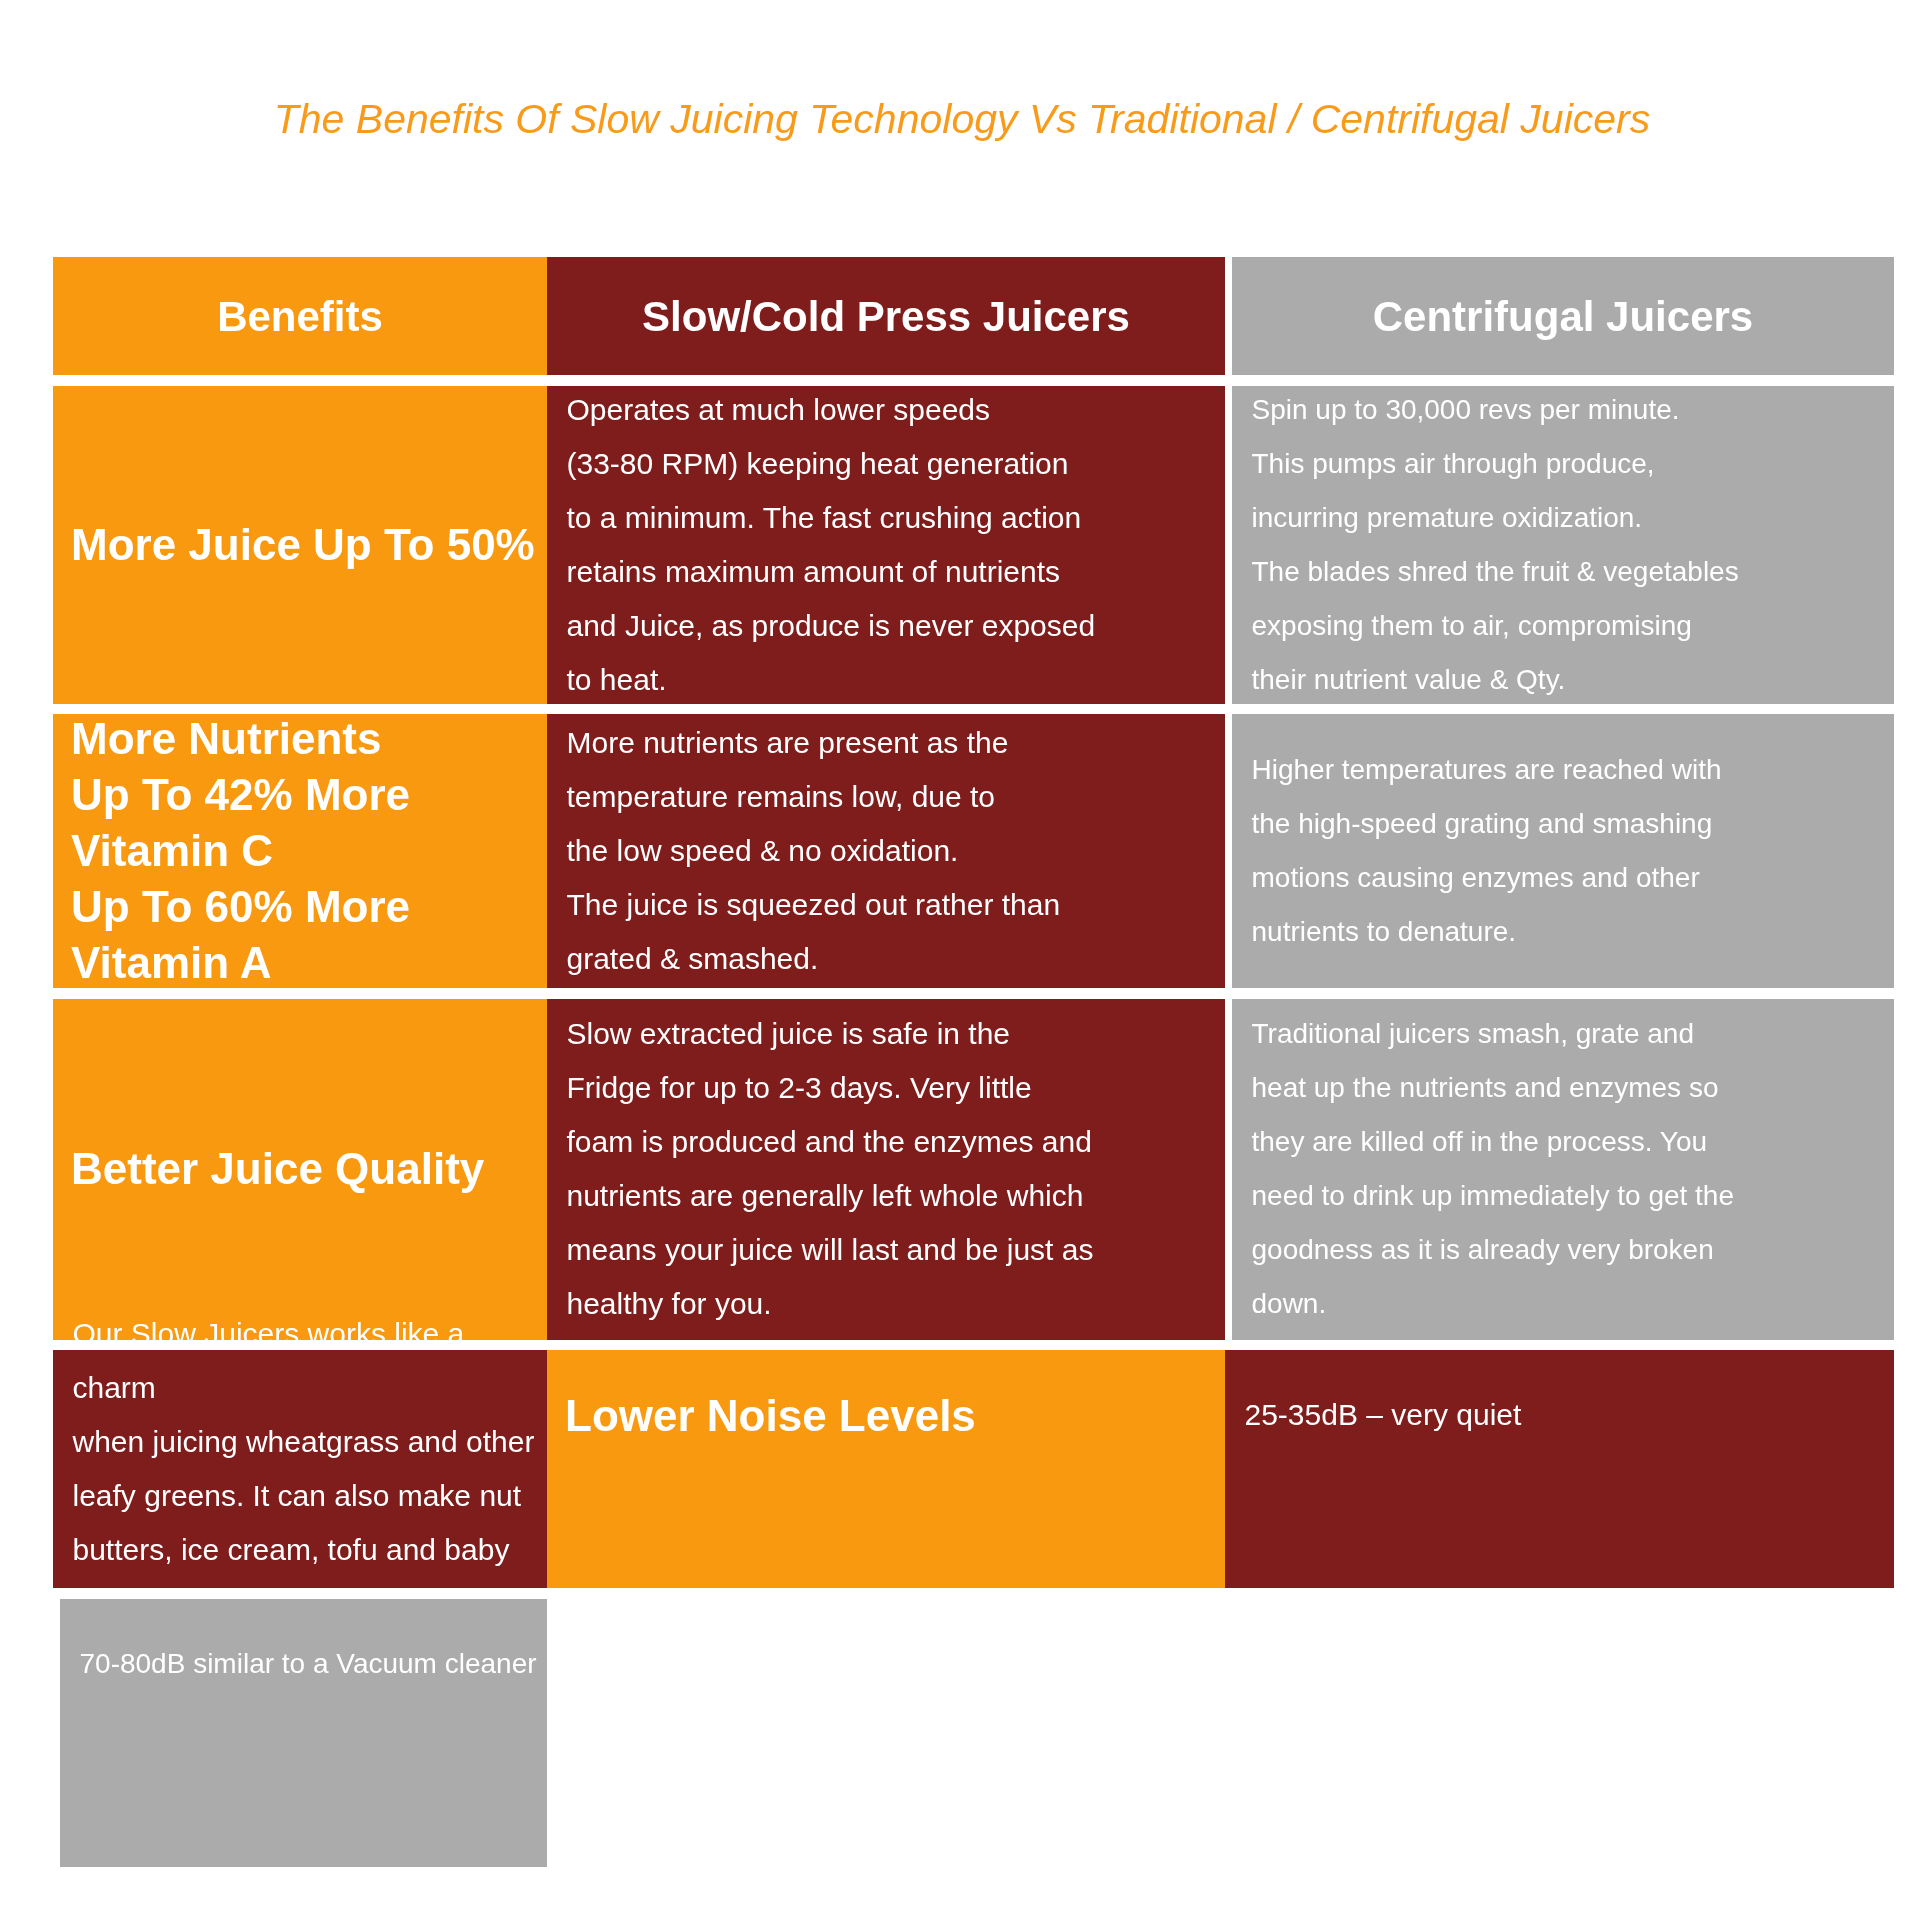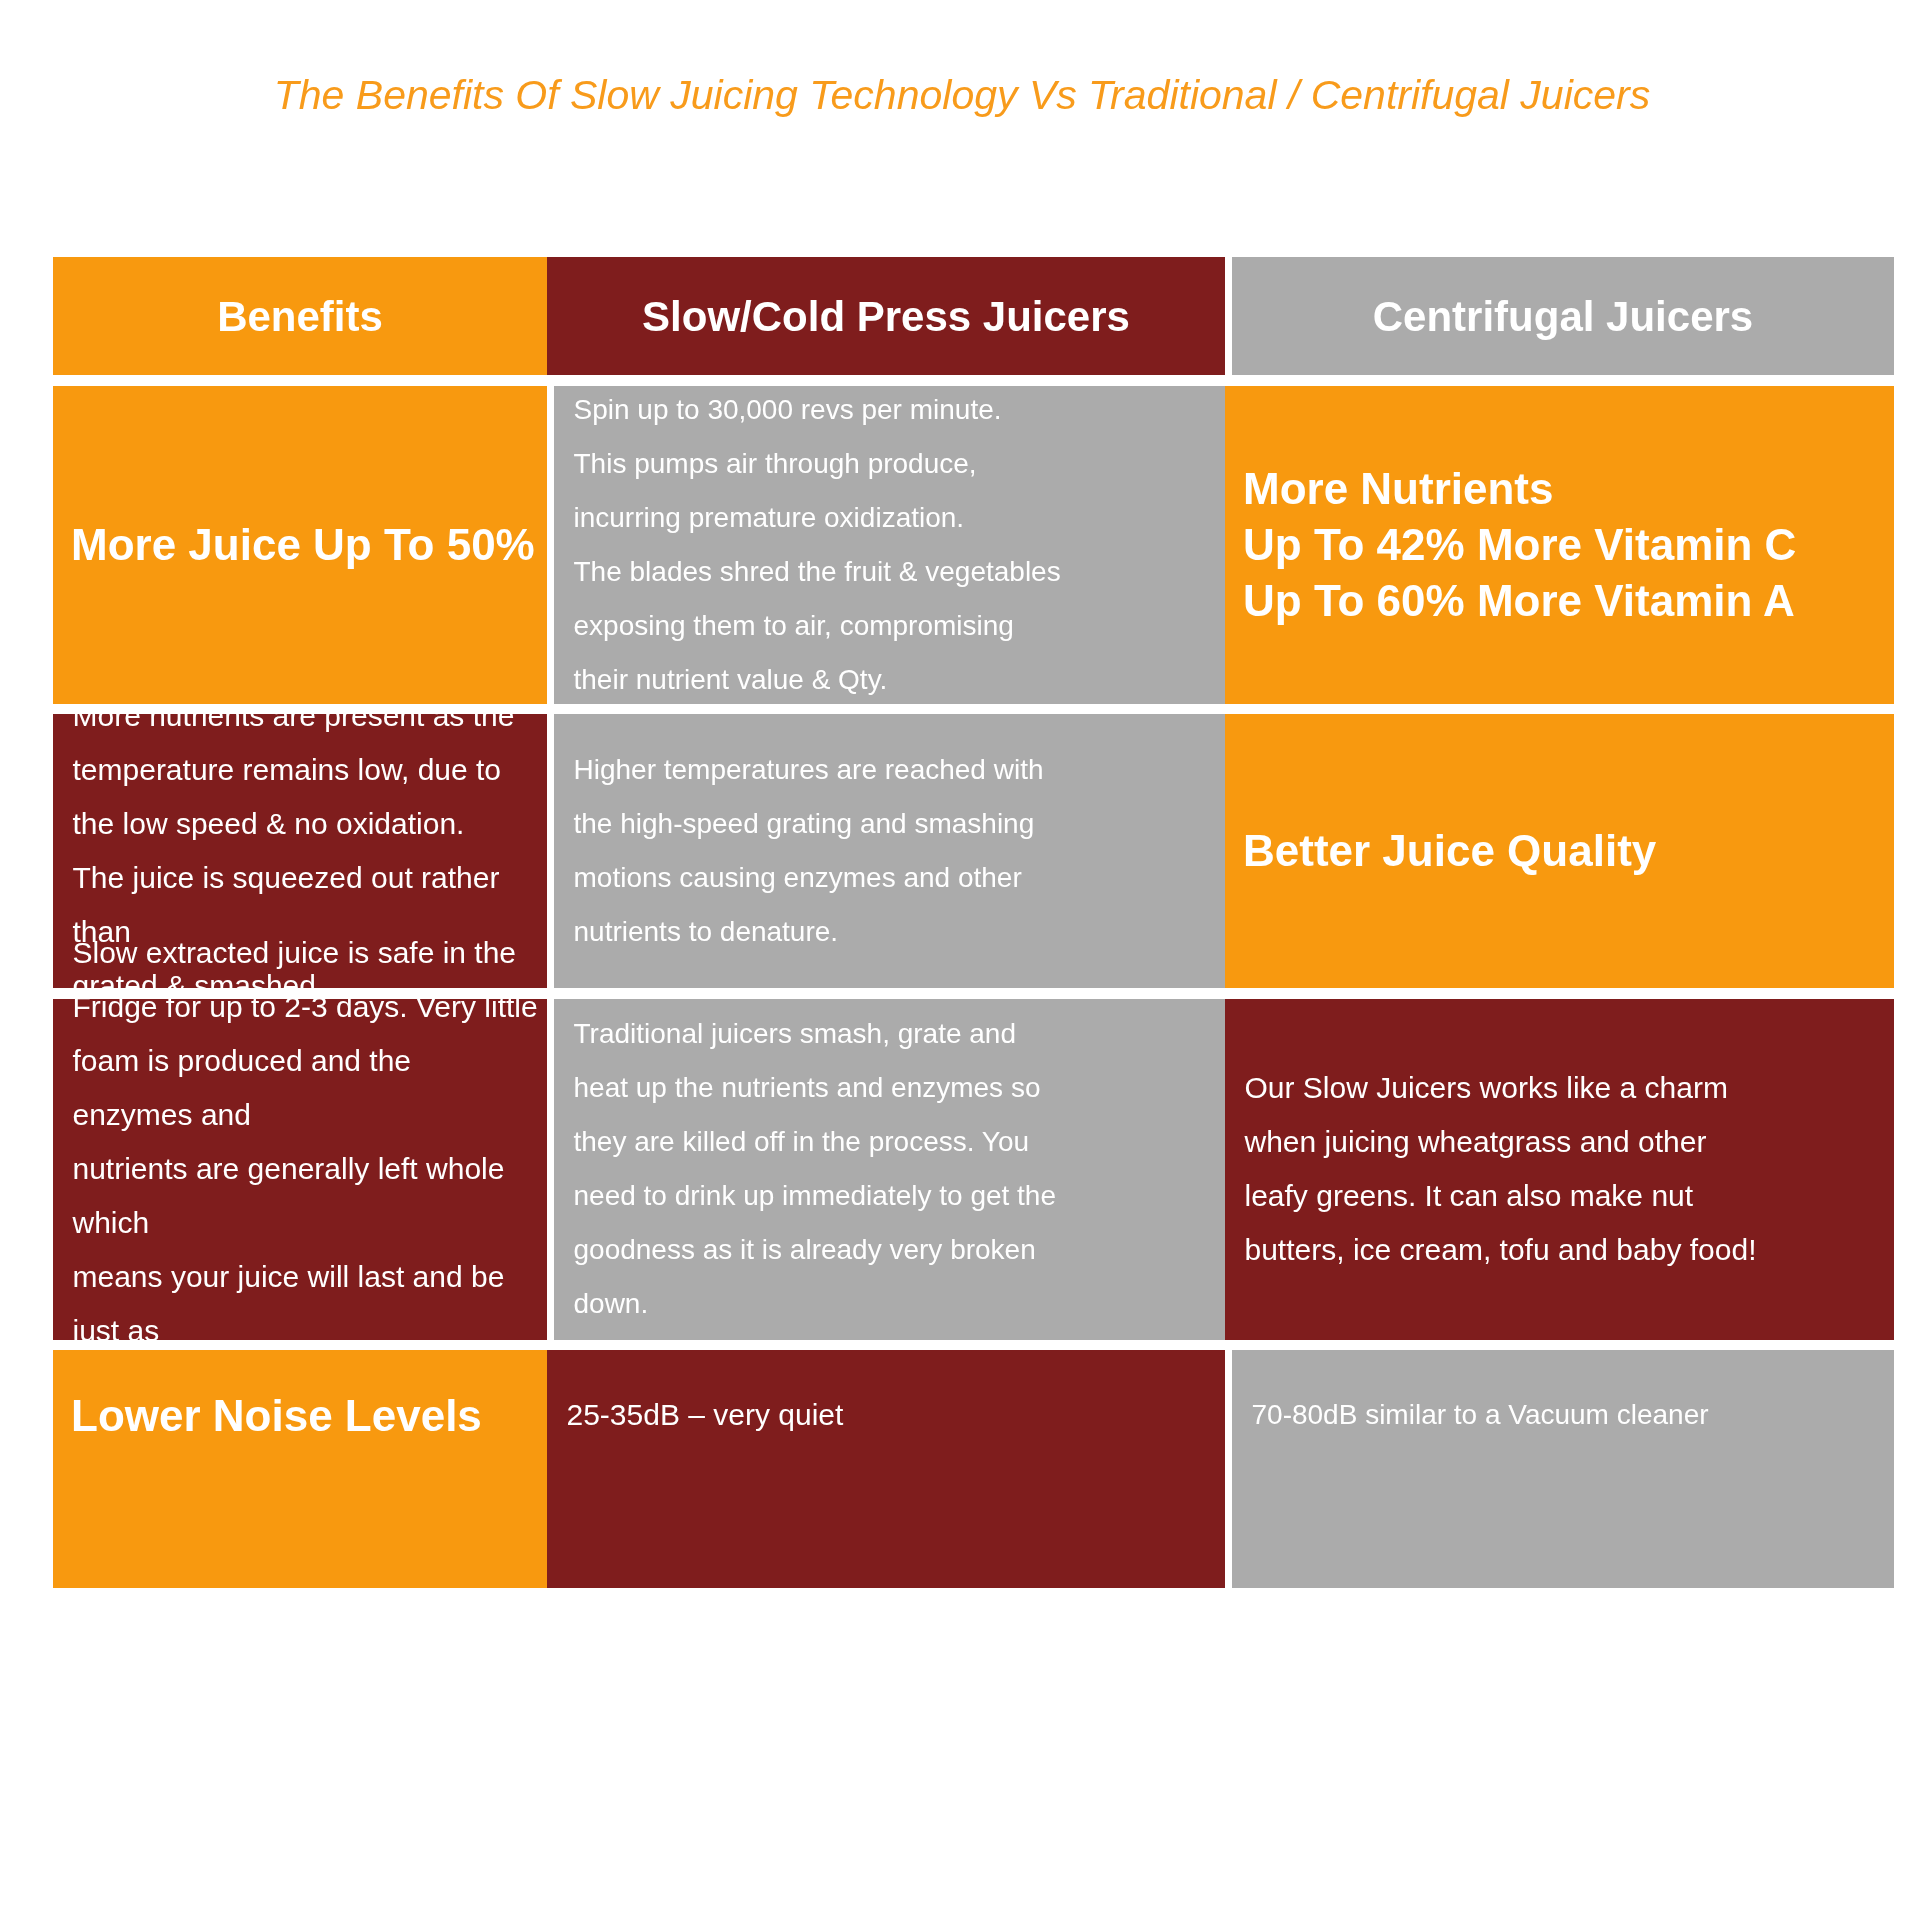--- a/index.html
+++ b/index.html
@@ -7,21 +7,21 @@
   .page {
     position: relative;
     width: 1924px;
     height: 1924px;
     background: #ffffff;
     font-family: "Liberation Sans", sans-serif;
     overflow: hidden;
   }
   .title {
     position: absolute;
-    top: 72px;
+    top: 96px;
     left: 0;
     width: 100%;
     text-align: center;
     font-style: italic;
     font-size: 41px;
     color: #F89B1B;
     letter-spacing: 0px;
   }
   .table {
     position: absolute;
@@ -84,20 +84,26 @@
 <div class="page">
   <div class="title">The Benefits Of Slow Juicing Technology Vs Traditional / Centrifugal Juicers</div>
 
   <div class="table">
 
     <div class="cell c1 header">Benefits</div>
     <div class="cell c2 header">Slow/Cold Press Juicers</div>
     <div class="cell c3 header">Centrifugal Juicers</div>
 
     <div class="cell c1">More Juice Up To 50%</div>
+    <div class="cell c2">Operates at much lower speeds
+(33-80 RPM) keeping heat generation
+to a minimum. The fast crushing action
+retains maximum amount of nutrients
+and Juice, as produce is never exposed
+to heat.</div>
     <div class="cell c3">Spin up to 30,000 revs per minute.
 This pumps air through produce,
 incurring premature oxidization.
 The blades shred the fruit &amp; vegetables
 exposing them to air, compromising
 their nutrient value &amp; Qty.</div>
 
     <div class="cell c1">More Nutrients
 Up To 42% More Vitamin C
 Up To 60% More Vitamin A</div>

